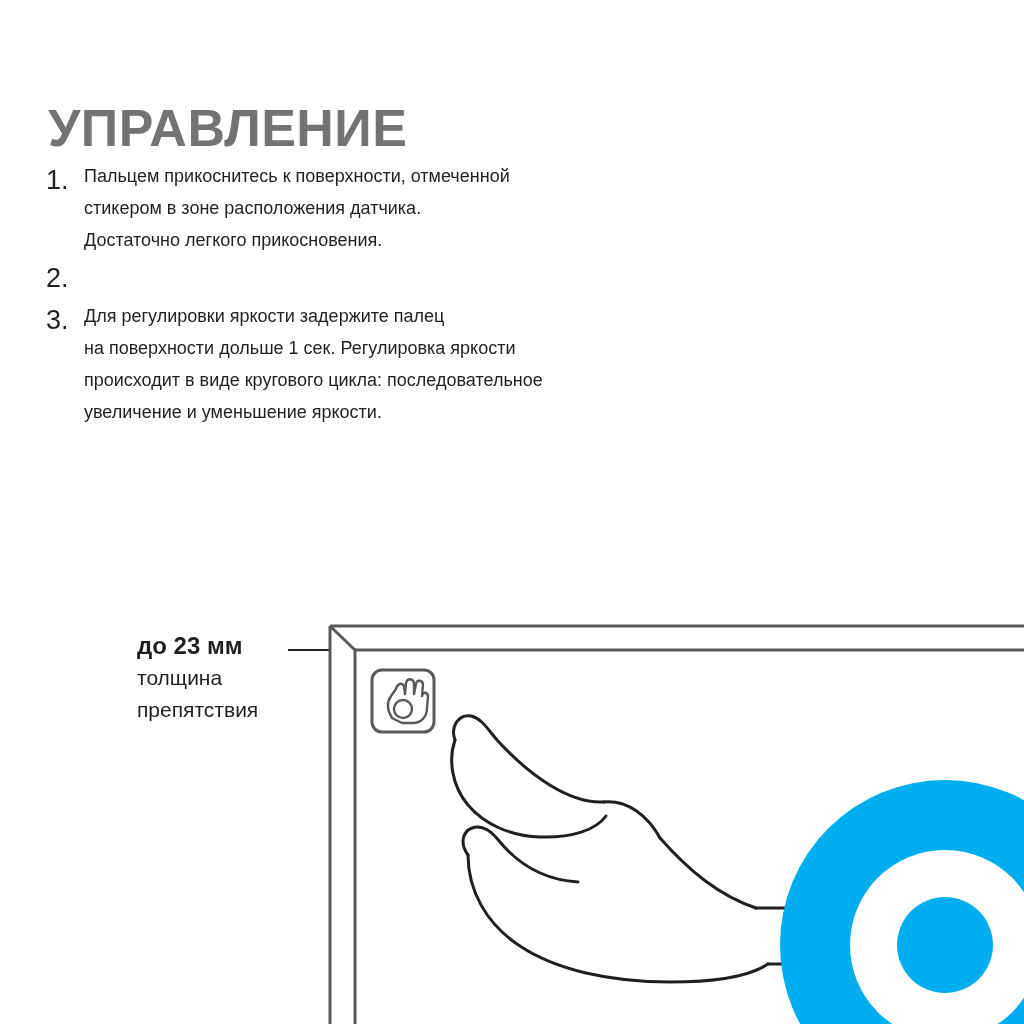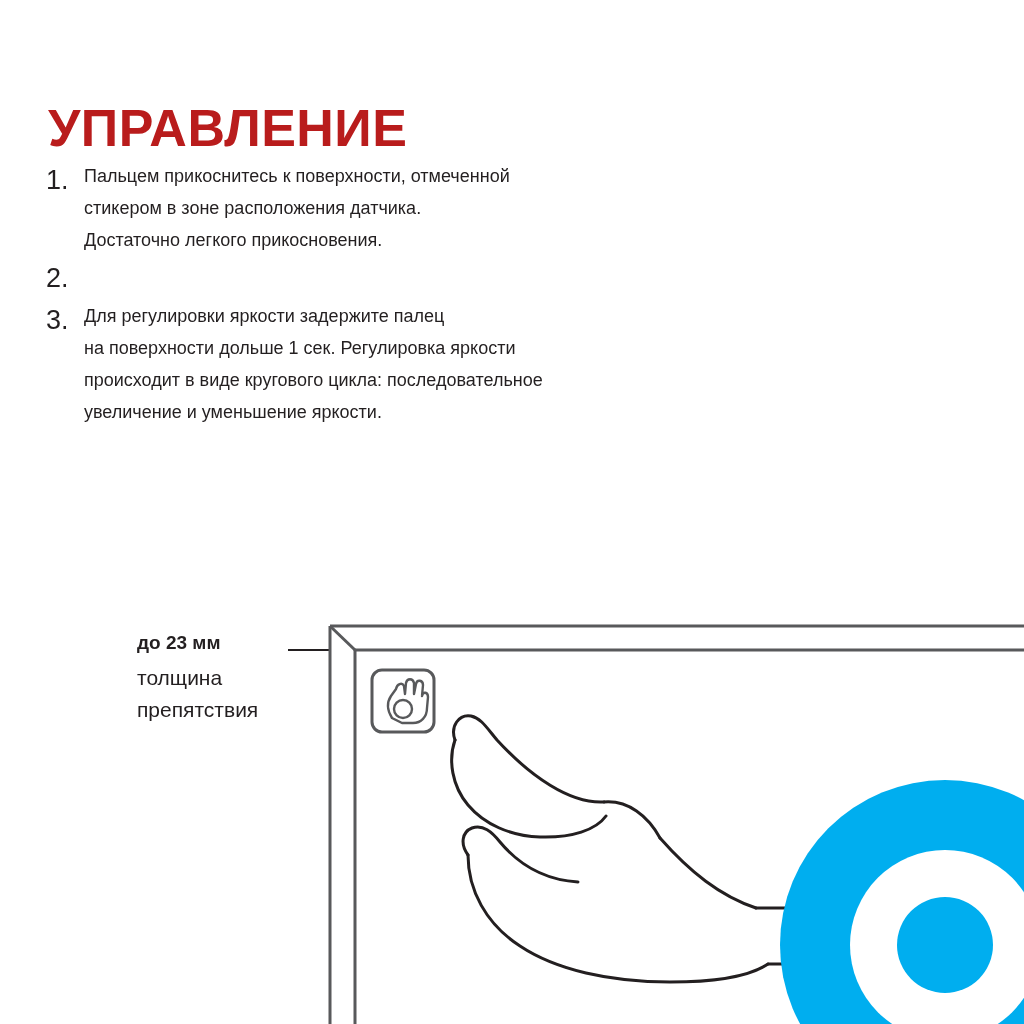--- a/index.html
+++ b/index.html
@@ -18,21 +18,21 @@
 
   
   .page-title {
     position: absolute;
     left: 48px;
     top: 66px;
     font-size: 52px;
     font-weight: 700;
     letter-spacing: 0.5px;
     line-height: 1.05;
-    color: #b91c1c;
+    color: #737373;
     white-space: nowrap;
   }
 
   
   .instructions {
     position: absolute;
     left: 46px;
     top: 160px;
     width: 950px;
   }
@@ -65,21 +65,21 @@
   }
   .illustration svg {
     display: block;
   }
 
   
   .callout-title {
     position: absolute;
     left: 137px;
     top: 632px;
-    font-size: 19px;
+    font-size: 24px;
     font-weight: 700;
     color: #231f20;
     white-space: nowrap;
   }
   .callout-sub {
     position: absolute;
     left: 137px;
     top: 662px;
     font-size: 21px;
     line-height: 32px;

